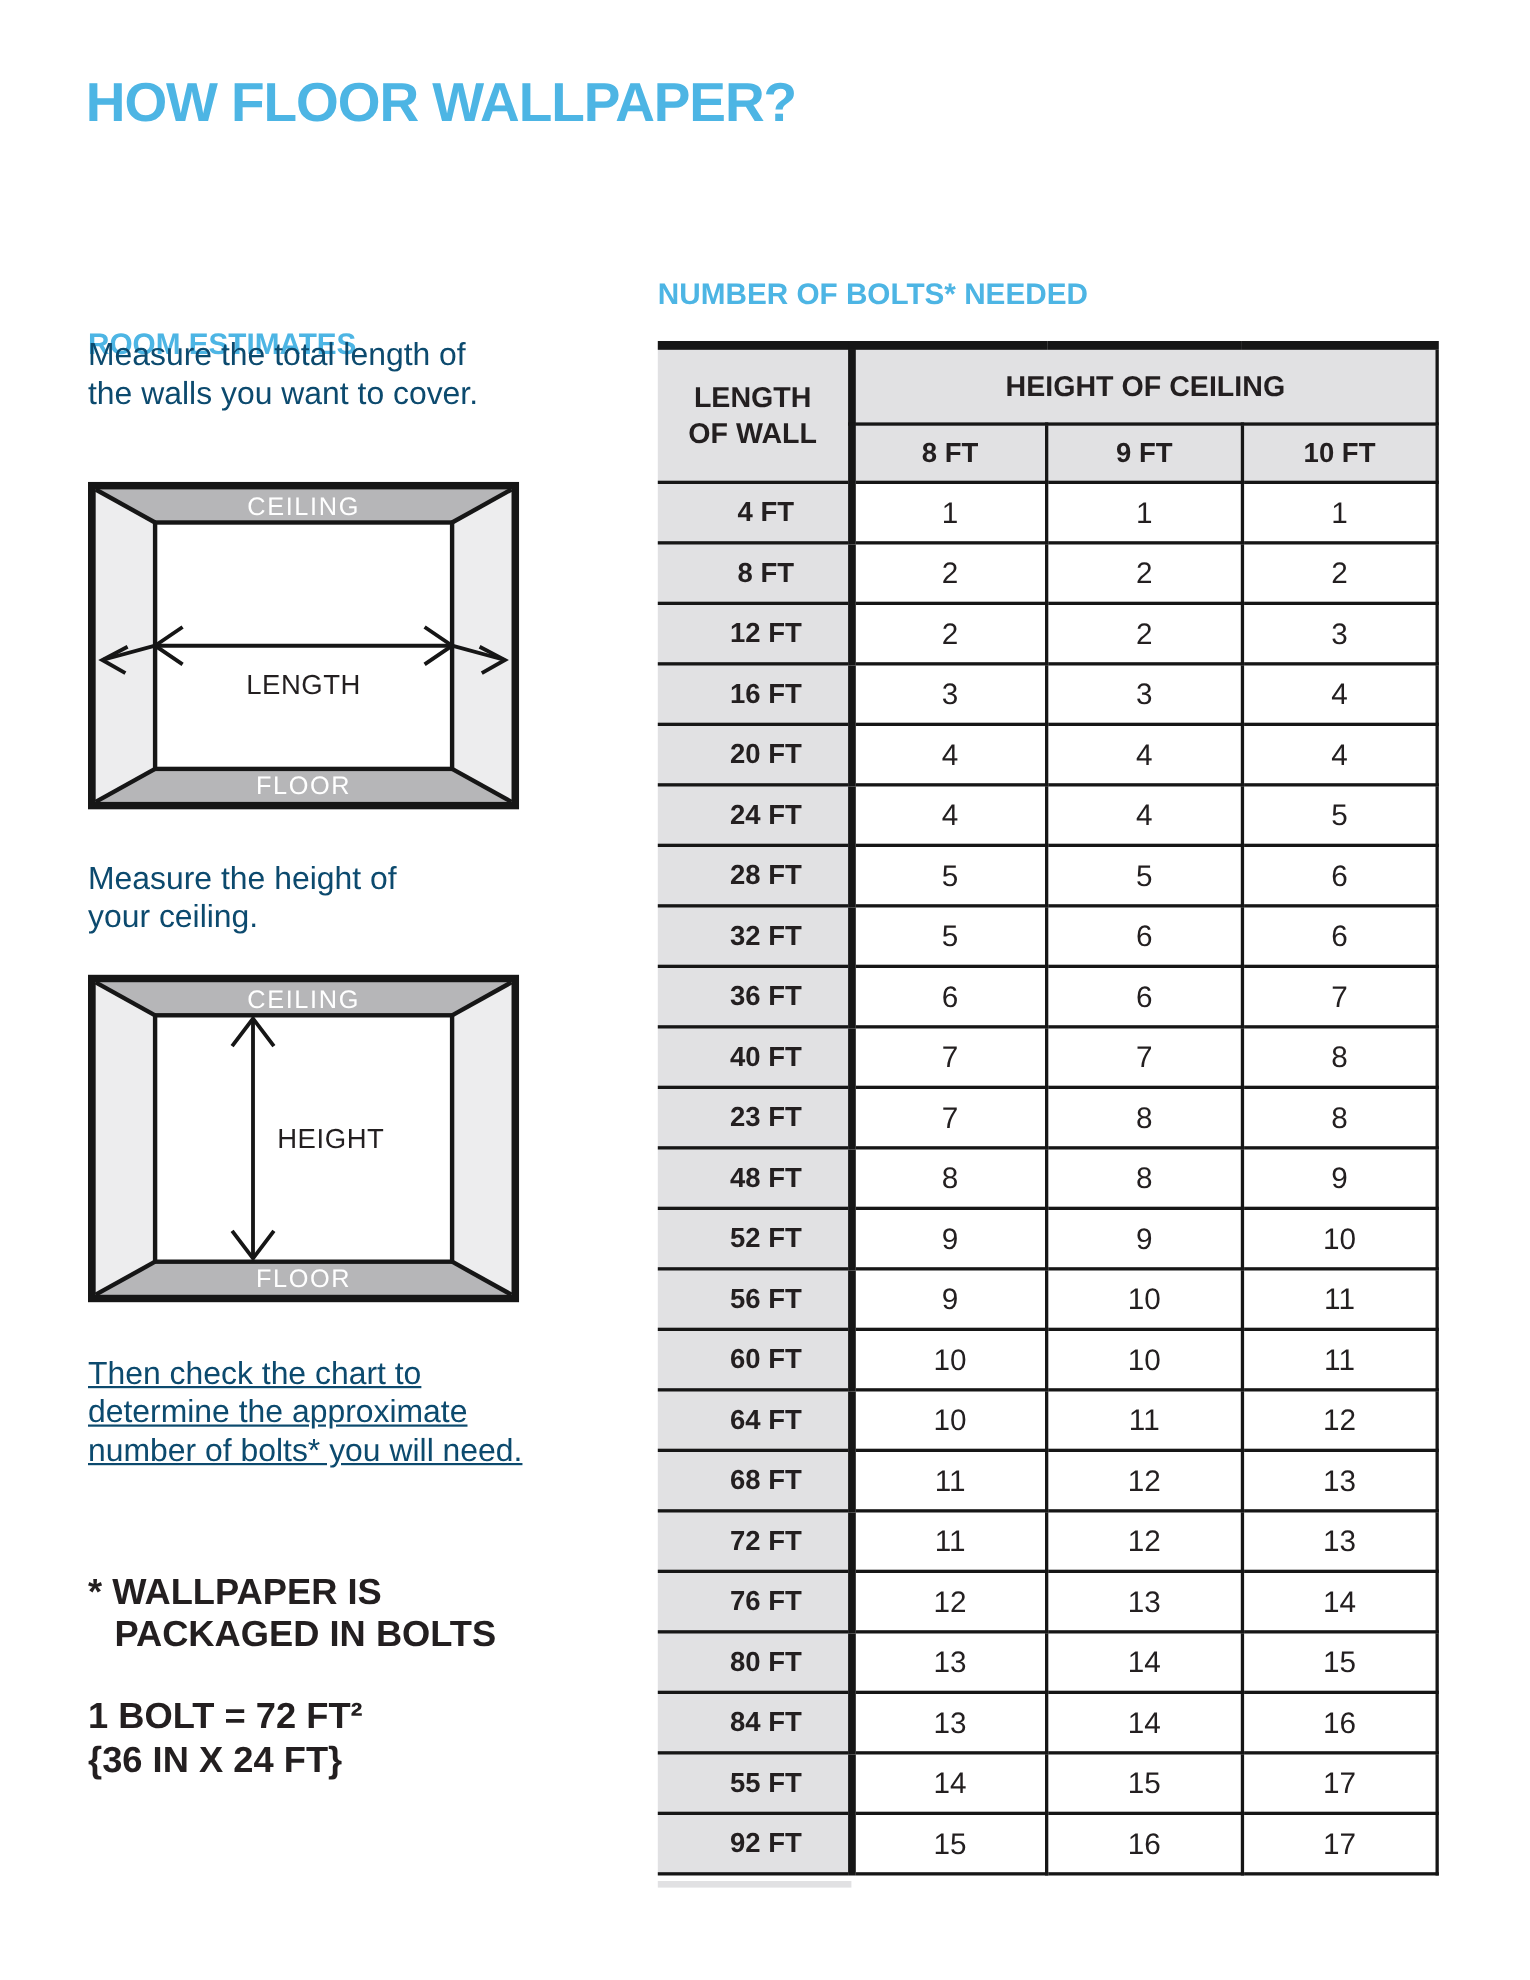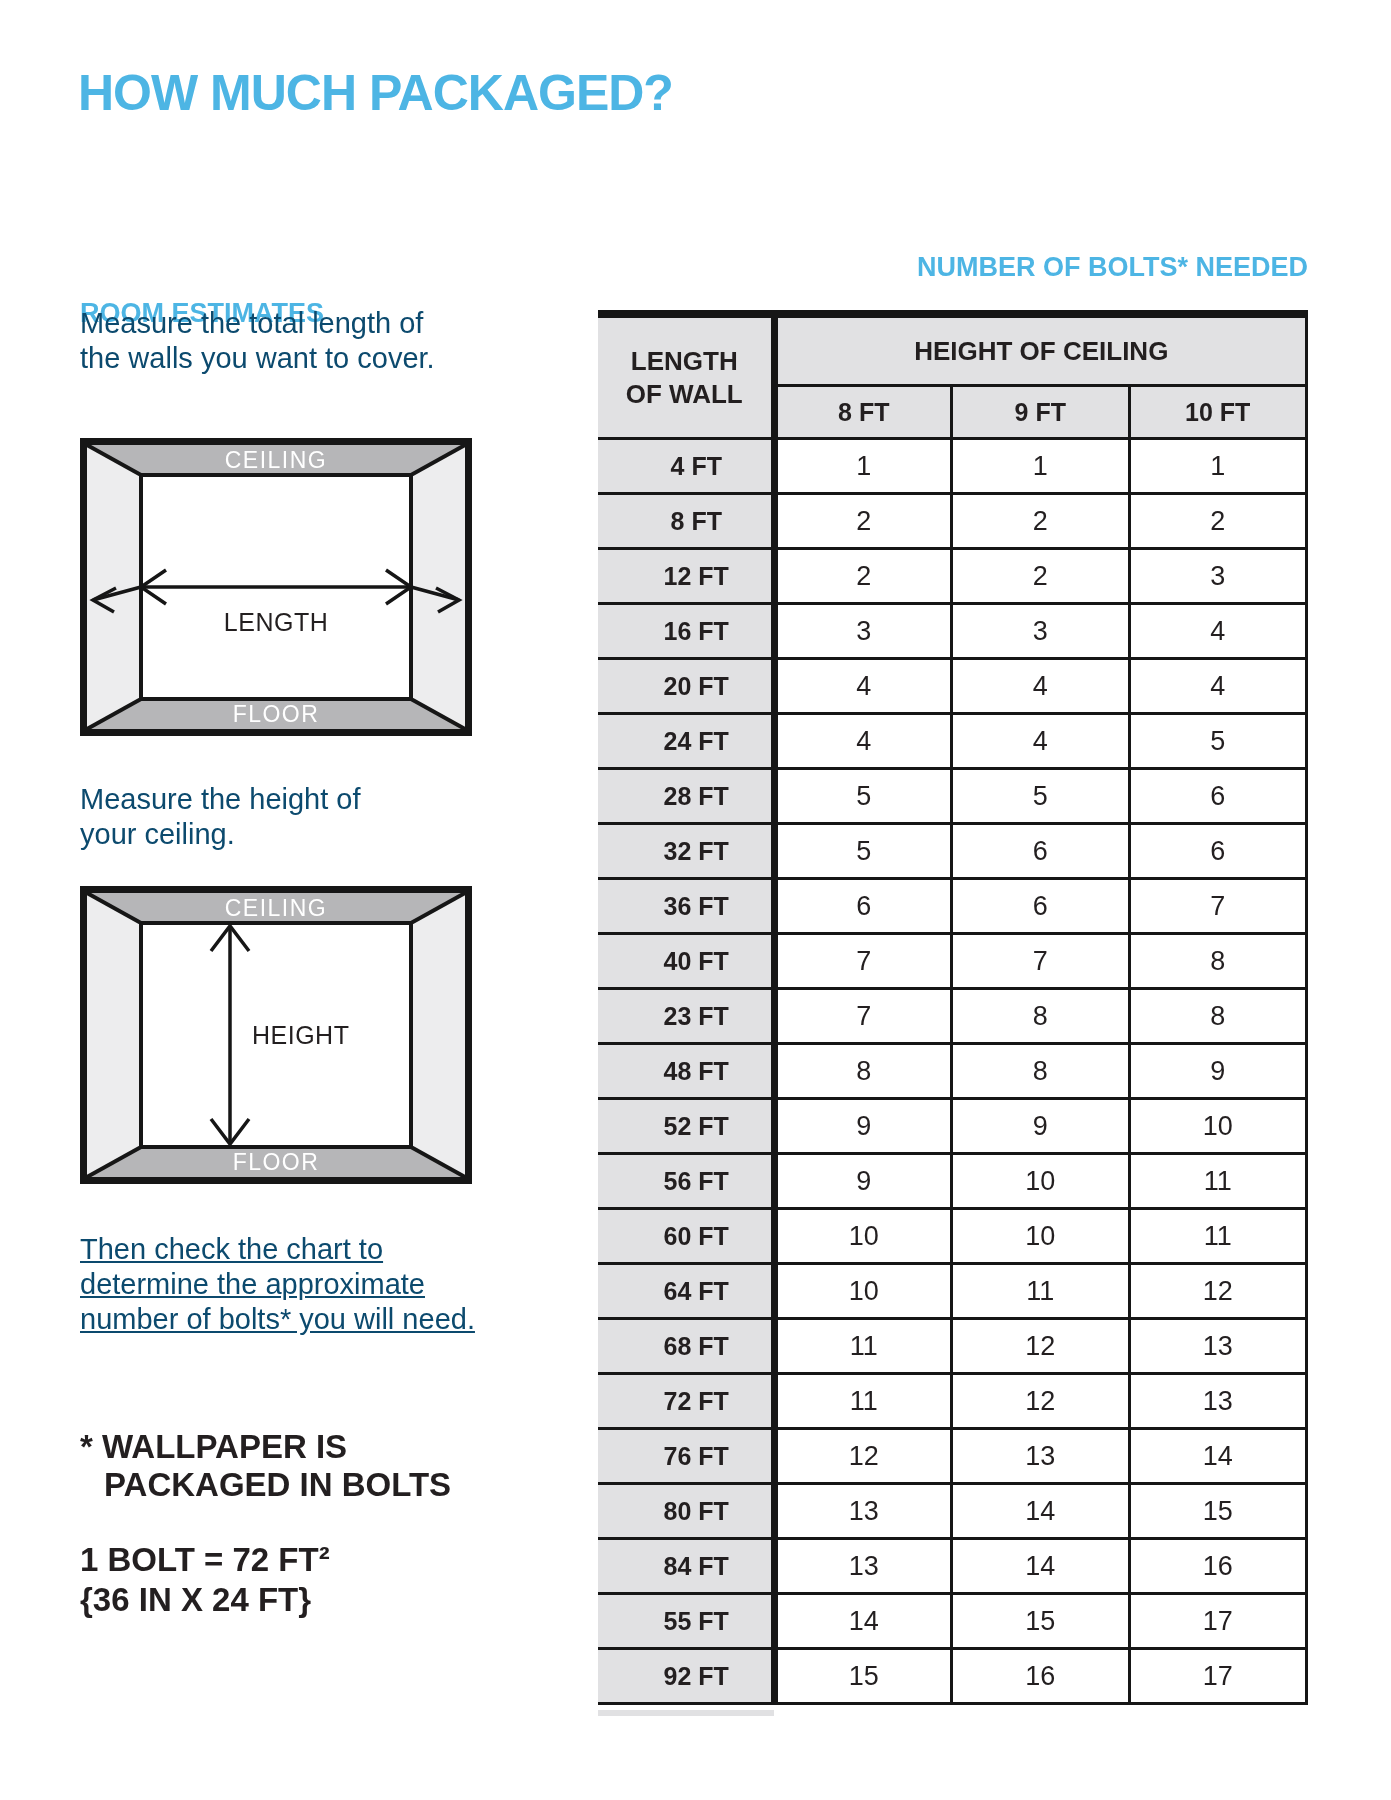--- a/index.html
+++ b/index.html
@@ -15,21 +15,21 @@
 
   .page-title {
     left:78px; top:64px;
     font-size:50px; font-weight:bold; letter-spacing:-1px;
     color:#4db5e4;
   }
   .section-heading {
     font-size:27px; font-weight:bold; color:#4db5e4; letter-spacing:0;
   }
   .left-heading { left:80px; top:252px;margin-top:46px; }
-  .table-heading { left:598px; top:252px; width:710px; text-align:right; }
+  .table-heading { left:598px; top:252px; width:710px; text-align:left; }
 
   .body-text {
     left:80px; width:430px;
     font-size:29px; line-height:1.2; color:#0c4a6e;
     white-space:pre-line;
   }
   .step1 { top:306px; }
   .step2 { top:782px; }
   .step3 { top:1232px;text-decoration:underline; }
 
@@ -80,21 +80,21 @@
   }
   table.bolts tbody tr { height:55px; }
 
   .table-foot-sliver {
     left:598px; top:1710px; width:176px; height:6px; background:#e1e1e3;
   }
 </style>
 </head>
 <body>
 
-<div class="abs page-title">HOW MUCH PACKAGED?</div>
+<div class="abs page-title">HOW FLOOR WALLPAPER?</div>
 
 <div class="abs section-heading left-heading">ROOM ESTIMATES</div>
 
 <div class="abs body-text step1">Measure the total length of
 the walls you want to cover.</div>
 
 <svg class="abs diagram diagram-1" viewBox="0 0 392 298">
 
   <polygon points="7,7 385,7 331,37 61,37" fill="#b6b6b8"></polygon>
 

